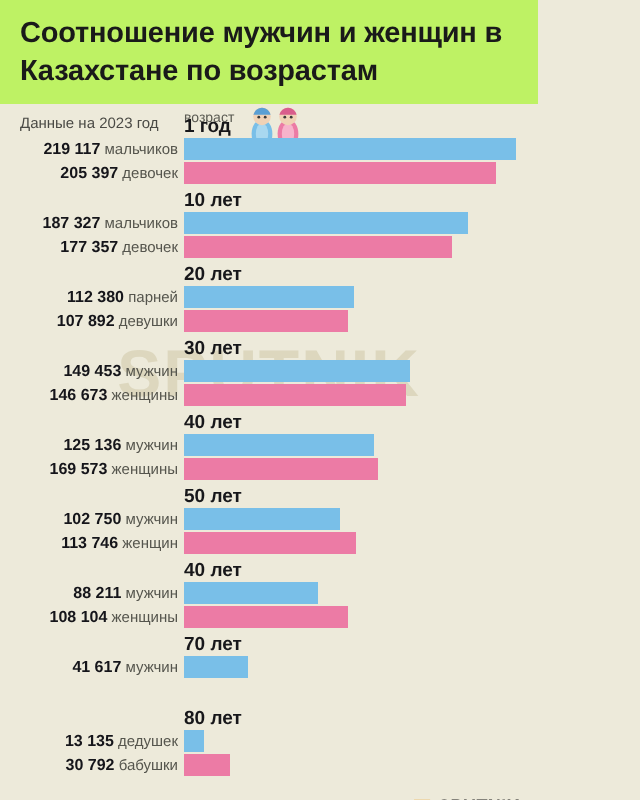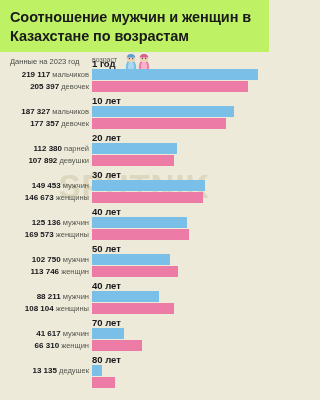--- a/index.html
+++ b/index.html
@@ -277,32 +277,29 @@
           <div class="bar-label"><span class="num">108 104</span><span class="unit"> женщины</span></div>
           <div class="bar female" style="width: 81.9px; left: 92px;"></div>
         </div>
       </div>
       <div class="group">
         <div class="group-label">70 лет</div>
         <div class="bar-line male">
           <div class="bar-label"><span class="num">41 617</span><span class="unit"> мужчин</span></div>
           <div class="bar male" style="width: 31.5px; left: 92px;"></div>
         </div>
-        <div class="bar-line female">
-          <div class="bar-label"><span class="num">66 310</span><span class="unit"> женщин</span></div>
-          <div class="bar female" style="width: 50.2px; left: 92px;"></div>
-        </div>
       </div>
       <div class="group">
         <div class="group-label">80 лет</div>
         <div class="bar-line male">
           <div class="bar-label"><span class="num">13 135</span><span class="unit"> дедушек</span></div>
           <div class="bar male" style="width: 10px; left: 92px;"></div>
         </div>
         <div class="bar-line female">
+          <div class="bar-label"><span class="num">30 792</span><span class="unit"> бабушки</span></div>
           <div class="bar female" style="width: 23.3px; left: 92px;"></div>
         </div>
       </div>
     </div>
 
   <div class="footer">
 
     <div class="logo">
       <svg width="9" height="9" viewBox="0 0 10 10" xmlns="http://www.w3.org/2000/svg">
         <path d="M0 1 L9 1 L3 9 Z" fill="#f0a32a"></path>

